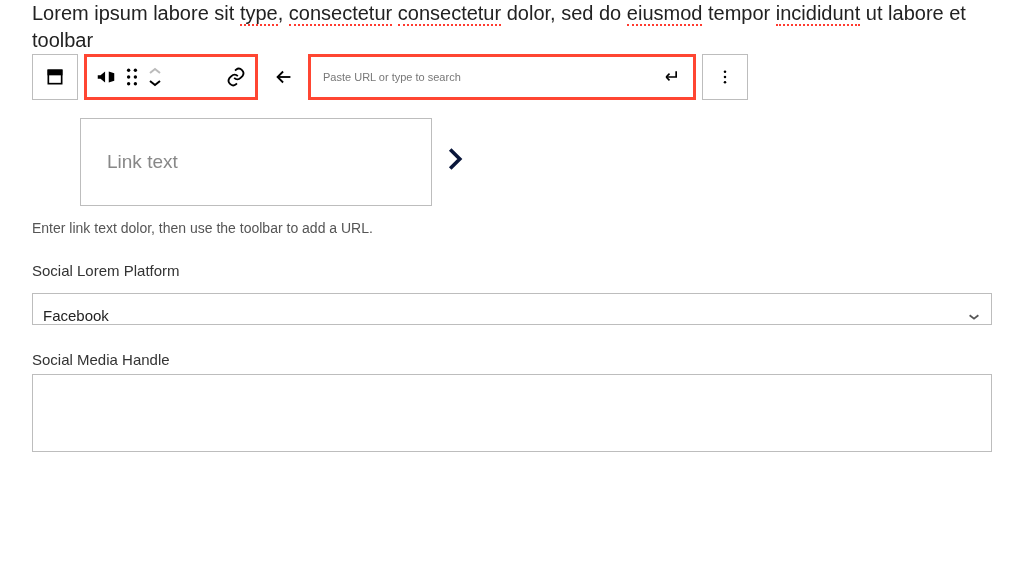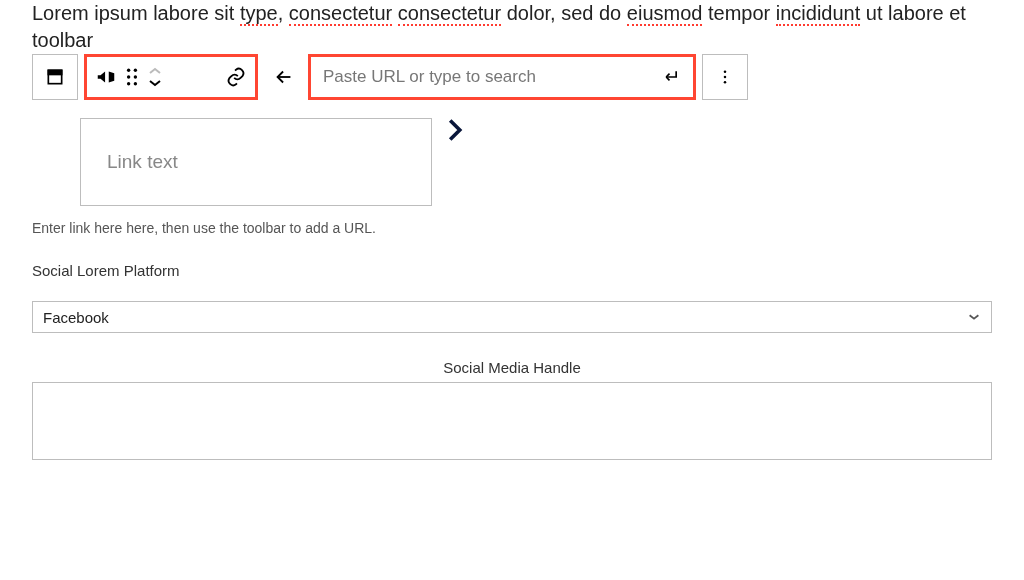--- a/index.html
+++ b/index.html
@@ -89,21 +89,21 @@
     display: flex;
     align-items: center;
     padding: 0 10px;
     width: 388px;
     background: #fff;
   }
   .url-input {
     flex: 1;
     border: none;
     outline: none;
-    font-size: 17px;
+    font-size: 11px;
     color: #737373;
     background: transparent;
   }
   .url-input::placeholder { color: #777; }
   .submit-icon {
     width: 22px;
     height: 22px;
     display: flex;
     align-items: center;
     justify-content: center;
@@ -116,21 +116,21 @@
     background: #fff;
     display: flex;
     align-items: center;
     justify-content: center;
     cursor: pointer;
   }
 
   
   .link-block-row {
     display: flex;
-    align-items: flex-start;
+    align-items: center;
     gap: 14px;
     margin-top: 18px;
     padding-left: 48px;
   }
   .link-block {
     width: 352px;
     height: 88px;
     border: 1px solid #bdbdbd;
     display: flex;
     align-items: center;
@@ -152,27 +152,27 @@
     font-size: 14px;
     color: #555;
   }
 
   .field-label {
     margin-top: 26px;
     font-size: 15px;
     color: #333;
   }
   .select {
-    margin-top: 22px;
+    margin-top: 14px;
     width: 100%;
     height: 32px;
     border: 1px solid #bdbdbd;
     background: #fff;
     display: flex;
-    align-items: center;
+    align-items: flex-end;
     justify-content: space-between;
     padding: 0 10px;
     font-size: 15px;
     cursor: pointer;
   }
   .textarea {
     margin-top: 6px;
     width: 100%;
     height: 78px;
     border: 1px solid #bdbdbd;
@@ -284,28 +284,28 @@
     <div class="link-block">
       <span class="placeholder">Link text</span>
     </div>
     <span class="link-arrow">
       <svg width="18" height="24" viewBox="0 0 12 20" fill="none" stroke="#0a163a" stroke-width="3">
           <path d="M2 2l8 8-8 8"></path>
         </svg>
     </span>
   </div>
 
-  <div class="helper">Enter link here here, then use the toolbar to add a URL.</div>
+  <div class="helper">Enter link text dolor, then use the toolbar to add a URL.</div>
 
   <div class="field-label">Social Lorem Platform</div>
   <div class="select">
     <span>Facebook</span>
     <span class="icon">
       <svg width="14" height="14" viewBox="0 0 16 10" fill="none" stroke="#555" stroke-width="2">
           <path d="M3 3l5 4 5-4"></path>
         </svg>
     </span>
   </div>
 
-  <div class="field-label" style="text-align:center;">Social Media Handle</div>
+  <div class="field-label" style="">Social Media Handle</div>
   <textarea class="textarea" style=""></textarea>
 
 </div>
 
 </body></html>

